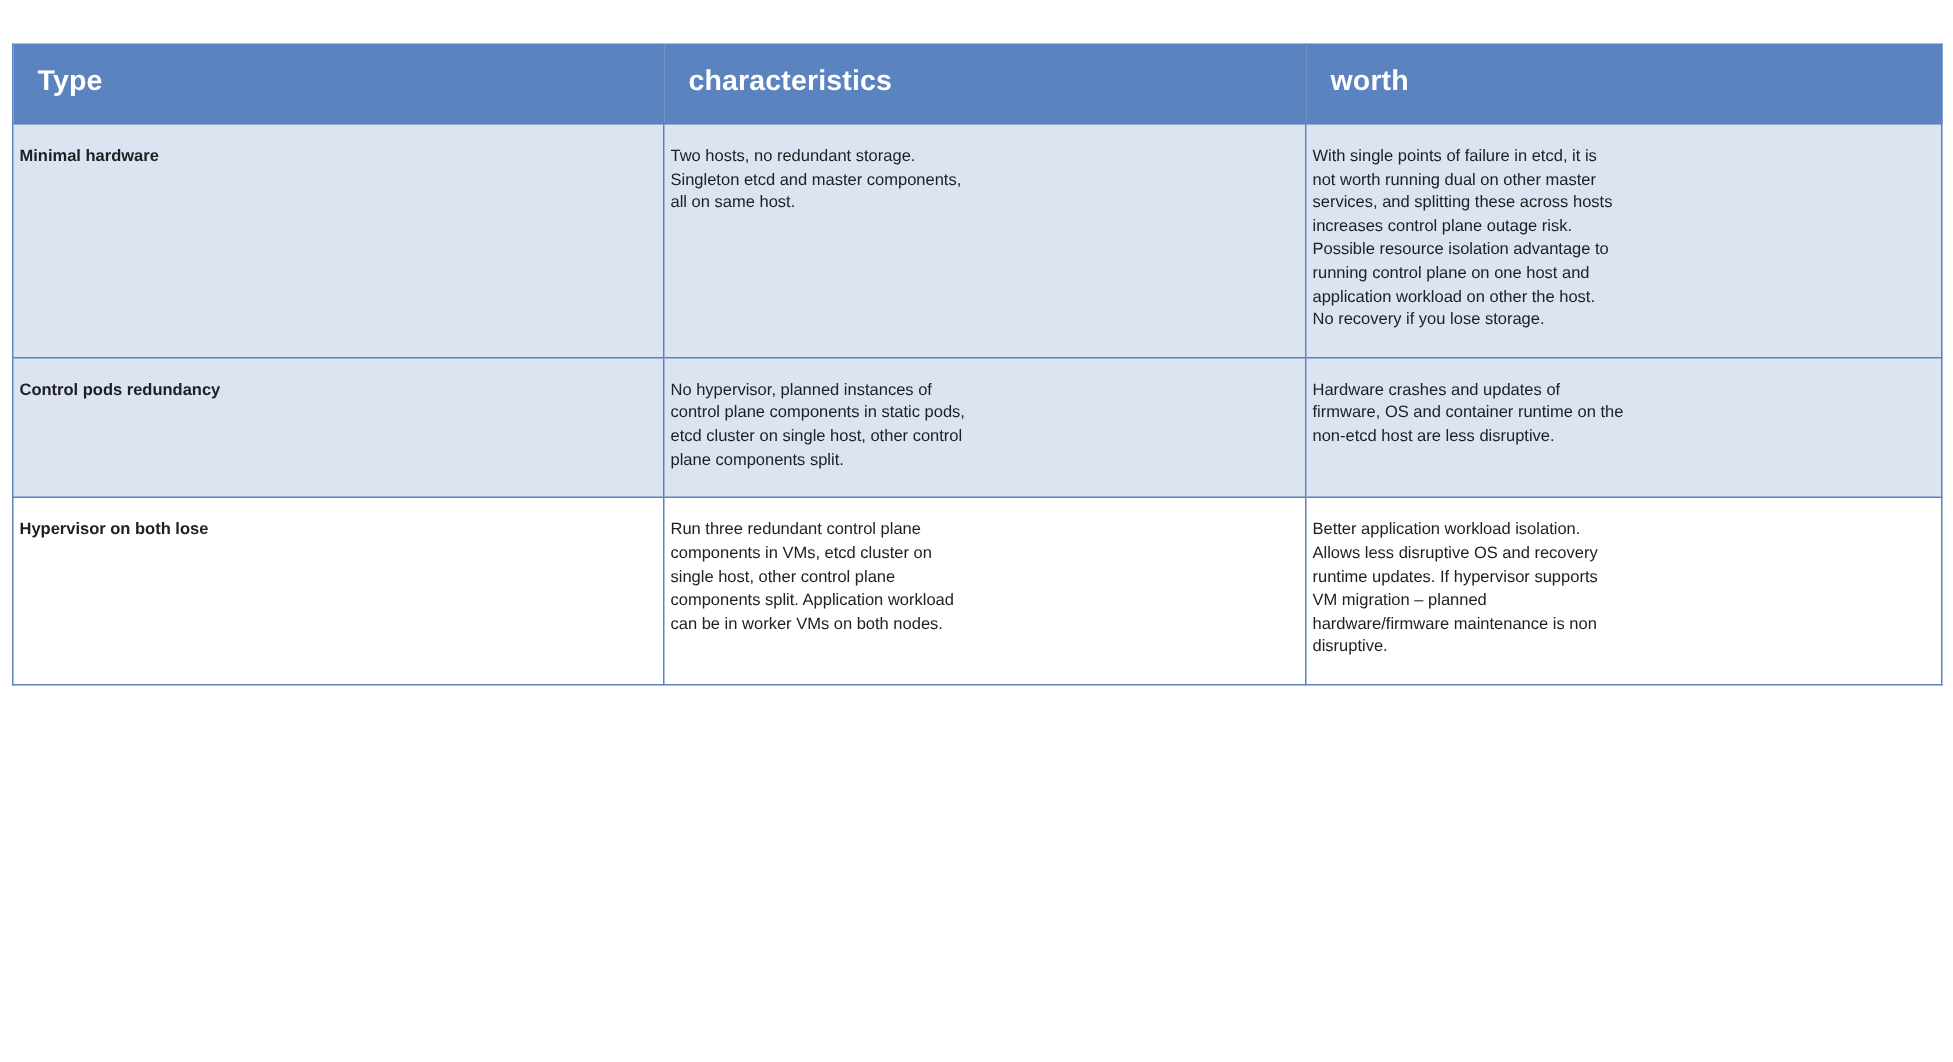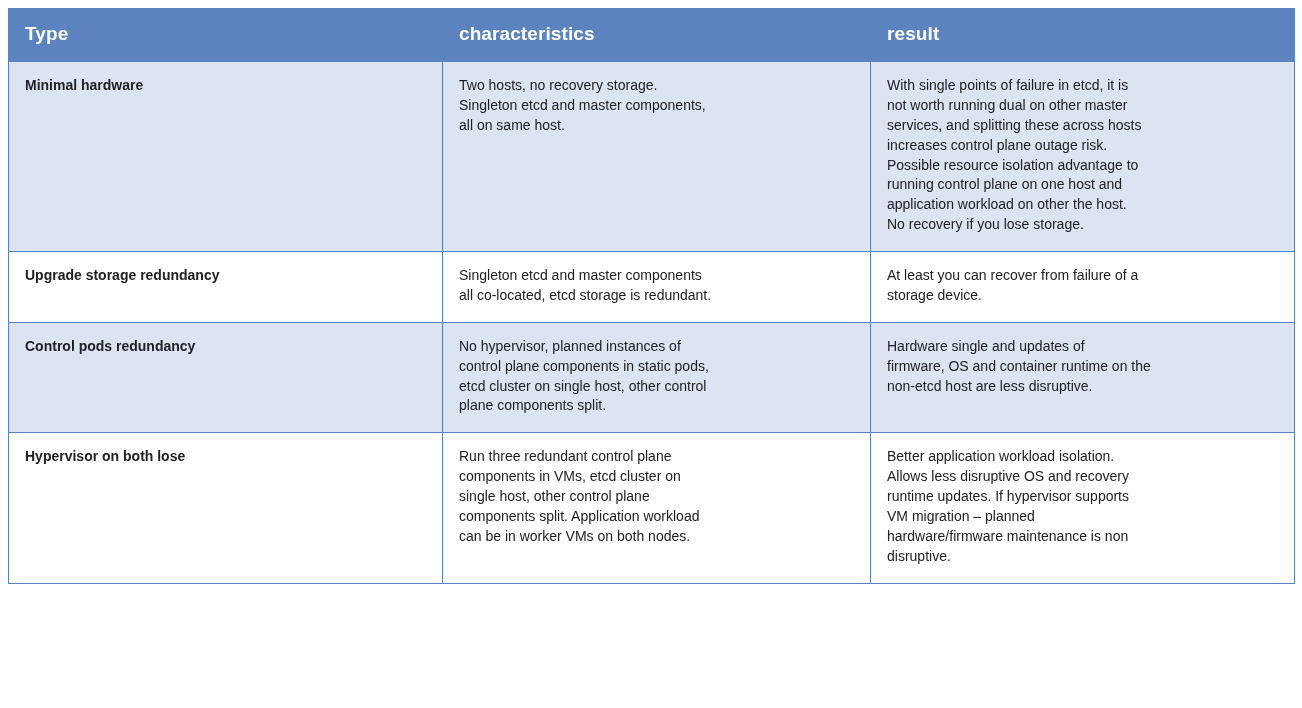--- a/index.html
+++ b/index.html
@@ -16,40 +16,41 @@
   }
   .table-wrap {
     width: 1302px;
     box-sizing: border-box;
     padding: 8px 8px 0 8px;
   }
   table.cmp {
     border-collapse: collapse;
     width: 1286px;
     table-layout: fixed;
+    margin-top: 21px;
   }
   table.cmp col.c1 { width: 434px; }
   table.cmp col.c2 { width: 428px; }
   table.cmp col.c3 { width: 424px; }
 
   table.cmp thead th {
     background: #5b83c0;
     color: #ffffff;
     font-size: 19px;
     font-weight: bold;
     text-align: left;
     padding: 14px 16px 16px 16px;
     border: 1px solid #5b83c0;
     vertical-align: middle;
     letter-spacing: 0.1px;
   }
   table.cmp tbody td {
     border: 1px solid #5b83c0;
-    padding: 14px 16px 16px 16px;
-    font-size: 14px;
+    padding: 14px 16px 16px 4px;
+    font-size: 11px;
     line-height: 1.42;
     vertical-align: top;
     color: #202124;
   }
   table.cmp tbody tr.shaded td {
     background: #dce4f2;
   }
   table.cmp tbody tr.plain td {
     background: #ffffff;
   }
@@ -68,69 +69,56 @@
   <table class="cmp">
     <colgroup>
       <col class="c1">
       <col class="c2">
       <col class="c3">
     </colgroup>
     <thead>
       <tr>
         <th>Type</th>
         <th>characteristics</th>
-        <th>result</th>
+        <th>worth</th>
       </tr>
     </thead>
     <tbody>
       <tr class="shaded">
         <td class="type-cell">
             <span class="cell-text">Minimal hardware</span>
           </td>
         <td>
-            <span class="cell-text">Two hosts, no recovery storage.
+            <span class="cell-text">Two hosts, no redundant storage.
 Singleton etcd and master components,
 all on same host.</span>
           </td>
         <td>
             <span class="cell-text">With single points of failure in etcd, it is
 not worth running dual on other master
 services, and splitting these across hosts
 increases control plane outage risk.
 Possible resource isolation advantage to
 running control plane on one host and
 application workload on other the host.
 No recovery if you lose storage.</span>
           </td>
       </tr>
-      <tr class="plain">
-        <td class="type-cell">
-            <span class="cell-text">Upgrade storage redundancy</span>
-          </td>
-        <td>
-            <span class="cell-text">Singleton etcd and master components
-all co-located, etcd storage is redundant.</span>
-          </td>
-        <td>
-            <span class="cell-text">At least you can recover from failure of a
-storage device.</span>
-          </td>
-      </tr>
       <tr class="shaded">
         <td class="type-cell">
             <span class="cell-text">Control pods redundancy</span>
           </td>
         <td>
             <span class="cell-text">No hypervisor, planned instances of
 control plane components in static pods,
 etcd cluster on single host, other control
 plane components split.</span>
           </td>
         <td>
-            <span class="cell-text">Hardware single and updates of
+            <span class="cell-text">Hardware crashes and updates of
 firmware, OS and container runtime on the
 non-etcd host are less disruptive.</span>
           </td>
       </tr>
       <tr class="plain">
         <td class="type-cell">
             <span class="cell-text">Hypervisor on both lose</span>
           </td>
         <td>
             <span class="cell-text">Run three redundant control plane

